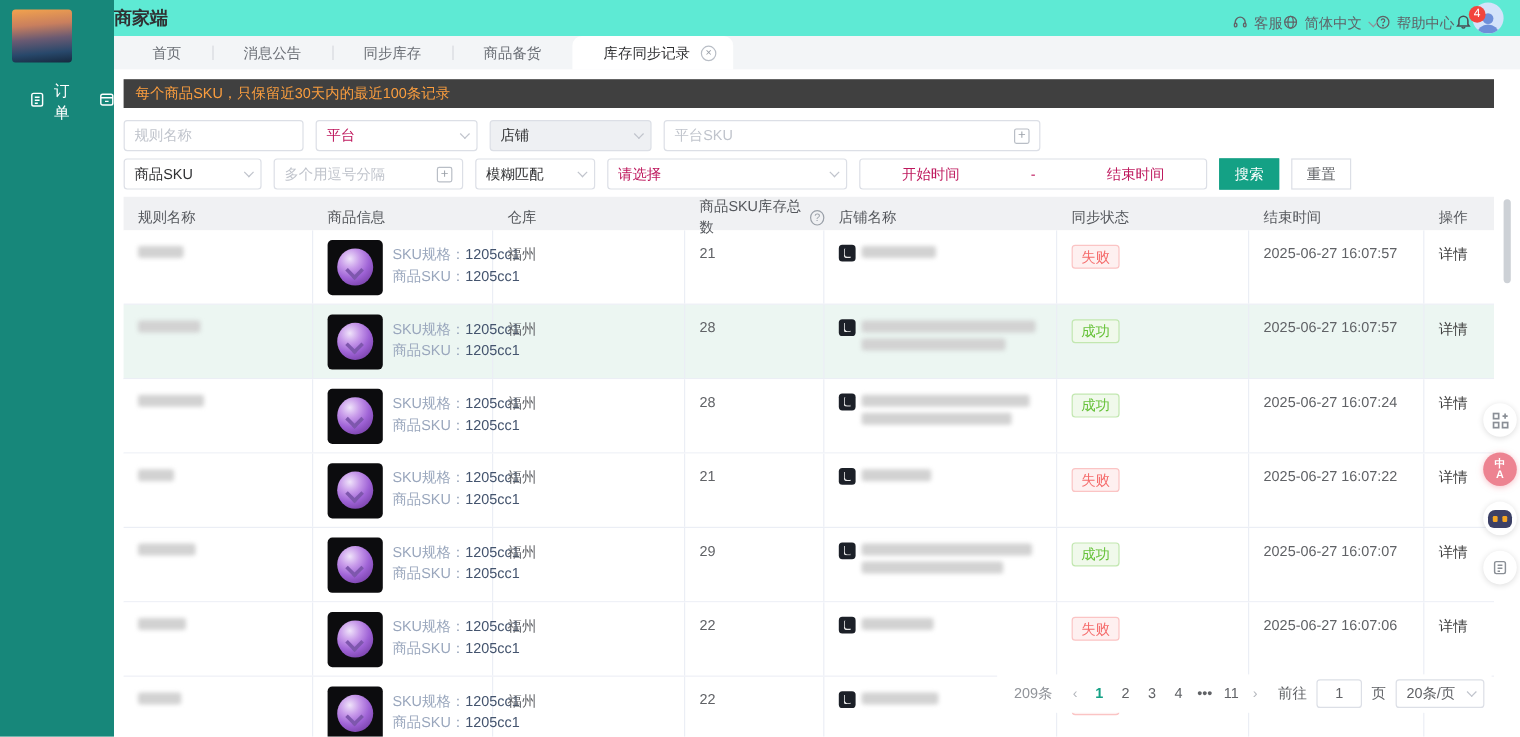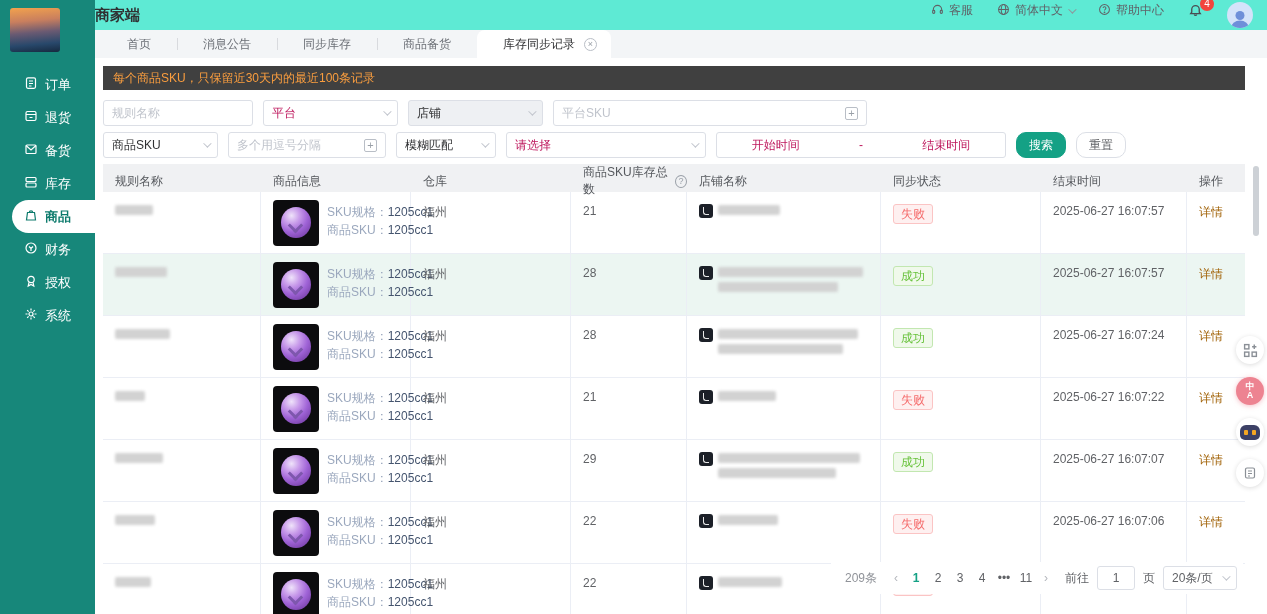--- a/index.html
+++ b/index.html
@@ -4,32 +4,32 @@
 <style>
   * { box-sizing: border-box; margin: 0; padding: 0; }
   html,body { width:1267px; height:614px; overflow:hidden; }
   body { font-family:"Liberation Sans","DejaVu Sans",sans-serif; font-size:12px; color:#606266; background:#fff; }
   .app { display:flex; width:1267px; height:614px; position:relative; }
 
   
   .sidebar { width:95px; background:#17877a; flex-shrink:0; display:flex; flex-direction:column; }
   .logo { width:50px; height:44px; margin:8px 0 16px 10px; border-radius:3px;
           background:linear-gradient(175deg,#f2a24d 0%,#c97f5e 30%,#6a5a72 55%,#28486b 80%,#16293f 100%); }
-  .nav { display:flex; flex-direction:column; }
+  .nav { display:flex; flex-direction:row; }
   .nav-item { display:flex; align-items:center; gap:7px; height:33px; padding-left:24px;
               color:#fff; font-size:13px; cursor:pointer; }
   .nav-item svg { flex-shrink:0; }
   .nav-item.active { background:#fff; color:#0e7b6d; border-radius:17px 0 0 17px;
                      margin-left:12px; padding-left:12px; font-weight:bold; }
 
   
   .main { flex:1; display:flex; flex-direction:column; min-width:0; }
   .topbar { height:30px; display:flex; align-items:center; padding:0 14px 0 0; background:#5eead4; }
   .page-title { font-size:15px; font-weight:bold; color:#303133; }
-  .topbar-right { margin-left:auto; display:flex; align-items:flex-start; gap:24px; color:#5f6368; }
+  .topbar-right { margin-left:auto; display:flex; align-items:flex-end; color:#5f6368; }
   .tb-item { display:flex; align-items:center; gap:5px; cursor:pointer; }
   .caret { width:6px; height:6px; border-right:1px solid #909399; border-bottom:1px solid #909399;
            transform:rotate(45deg) translateY(-2px); display:inline-block; }
   .bell-wrap { position:relative; cursor:pointer; }
   .bell-badge { position:absolute; top:-5px; right:-11px; min-width:14px; height:14px; background:#f2453d;
                 color:#fff; border-radius:8px; font-size:10px; line-height:14px; text-align:center; padding:0 3px; }
   .avatar { width:26px; height:26px; border-radius:50%; background:#d4e3fa; display:flex; align-items:flex-end;
             justify-content:center; overflow:hidden; cursor:pointer; }
 
   
@@ -52,21 +52,21 @@
                  font-family:inherit; }
   .f-box input::placeholder { color:#c0c4cc; }
   .ph { color:#be185d; }
   .val { color:#303133; }
   .sel-caret { width:6px; height:6px; border-right:1px solid #c0c4cc; border-bottom:1px solid #c0c4cc;
                transform:rotate(45deg) translateY(-2px); flex-shrink:0; }
   .plus-icon { width:13px; height:13px; border:1px solid #b9bec6; border-radius:2px; color:#9aa0a8; font-size:11px;
                line-height:11px; text-align:center; flex-shrink:0; }
   .store-select { background:#eef0f3; }
   .daterange { justify-content:space-around; }
-  .btn { height:26px; width:50px; border-radius:10px; text-align:center; line-height:24px; cursor:pointer; }
+  .btn { height:26px; width:50px; border-radius:0; text-align:center; line-height:24px; cursor:pointer; }
   .btn-search { background:#14a185; color:#fff; border:1px solid #14a185; }
   .btn-reset { background:#fff; color:#606266; border:1px solid #dcdfe6; }
 
   
   .table { --cols:158px 150px 160px 116px 194px 160px 146px minmax(50px,1fr); margin-top:4px; }
   .t-header { display:grid; grid-template-columns:var(--cols); background:#f0f1f3; height:28px; align-items:center; color:#55585d; }
   .t-header .t-cell { padding-left:12px; display:flex; align-items:center; gap:3px; }
   .t-row { display:grid; grid-template-columns:var(--cols); min-height:62px; border-bottom:1px solid #ebeef5; background:#fff; }
   .t-row.hover { background:#ecf6f2; }
   .t-row .t-cell { padding:12px 6px 6px 12px; border-right:1px solid #ebeef5; }
@@ -84,21 +84,21 @@
   .p-label { color:#9aa7bd; }
   .p-val { color:#44546e; }
   .store-cell { display:flex; gap:5px; }
   .store-icon { width:14px; height:14px; background:#1c2028; border-radius:3px; flex-shrink:0; position:relative; }
   .store-icon::after { content:""; position:absolute; left:4px; top:3px; width:5px; height:7px;
                        border:1.5px solid #e8e8e8; border-top:none; border-right:none; border-radius:0 0 0 3px; }
   .store-lines { display:flex; flex-direction:column; gap:5px; padding-top:1px; }
   .badge { display:inline-block; height:20px; line-height:18px; padding:0 7px; border-radius:3px; }
   .badge.fail { color:#f56c6c; background:#fef0f0; border:1px solid #fbc4c4; }
   .badge.success { color:#67c23a; background:#f0f9eb; border:1px solid #c2e7b0; }
-  .detail-link { color:#a16207; cursor:pointer; }
+  .detail-link { color:#404040; cursor:pointer; }
 
   
   .pagination { position:absolute; right:24px; bottom:20px; background:#fff; display:flex; align-items:center;
                 gap:4px; padding:4px 6px 4px 14px; }
   .pg-total { color:#909399; margin-right:8px; }
   .pg-arrow { width:14px; color:#b4b7bd; text-align:center; cursor:pointer; font-size:12px; }
   .pg-page { min-width:18px; text-align:center; color:#606266; cursor:pointer; }
   .pg-page.active { color:#14a185; font-weight:bold; }
   .pg-goto { color:#606266; margin:0 4px 0 8px; }
   .jump-input { width:38px; height:24px; border:1px solid #dcdfe6; border-radius:3px; text-align:center;

